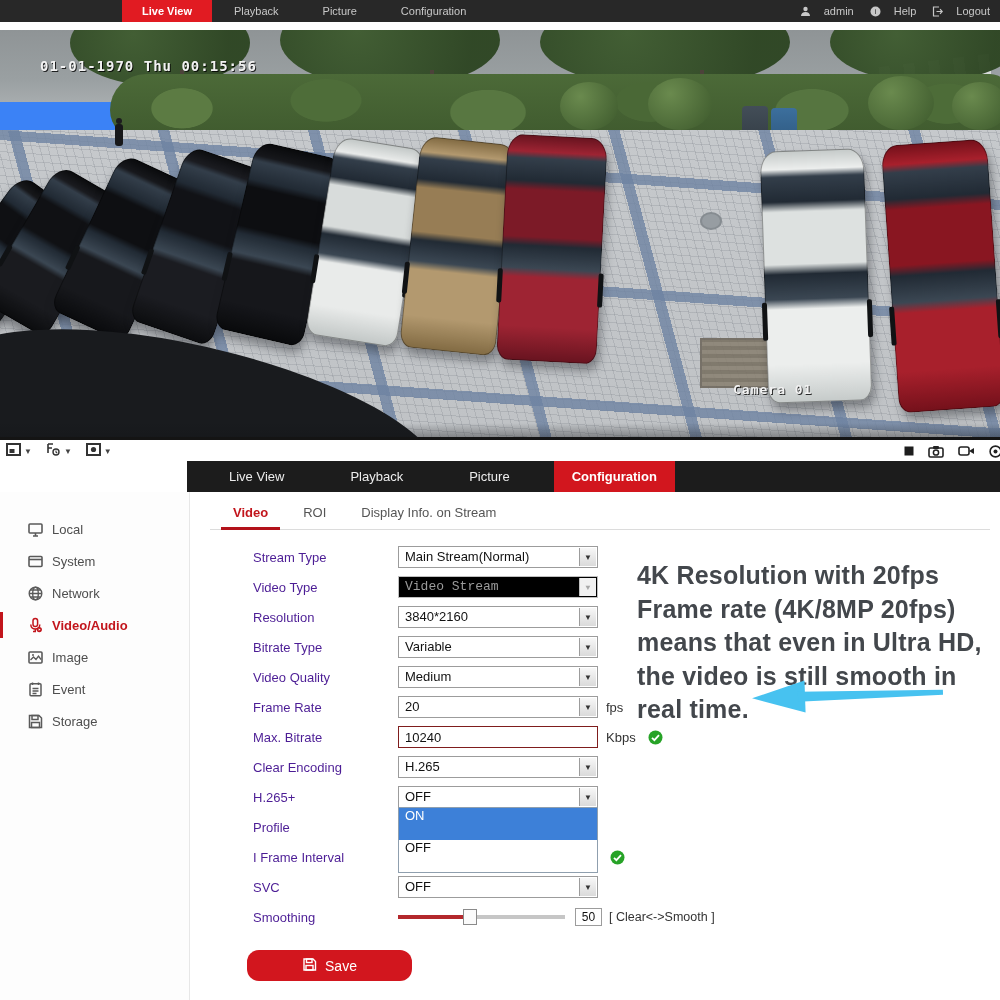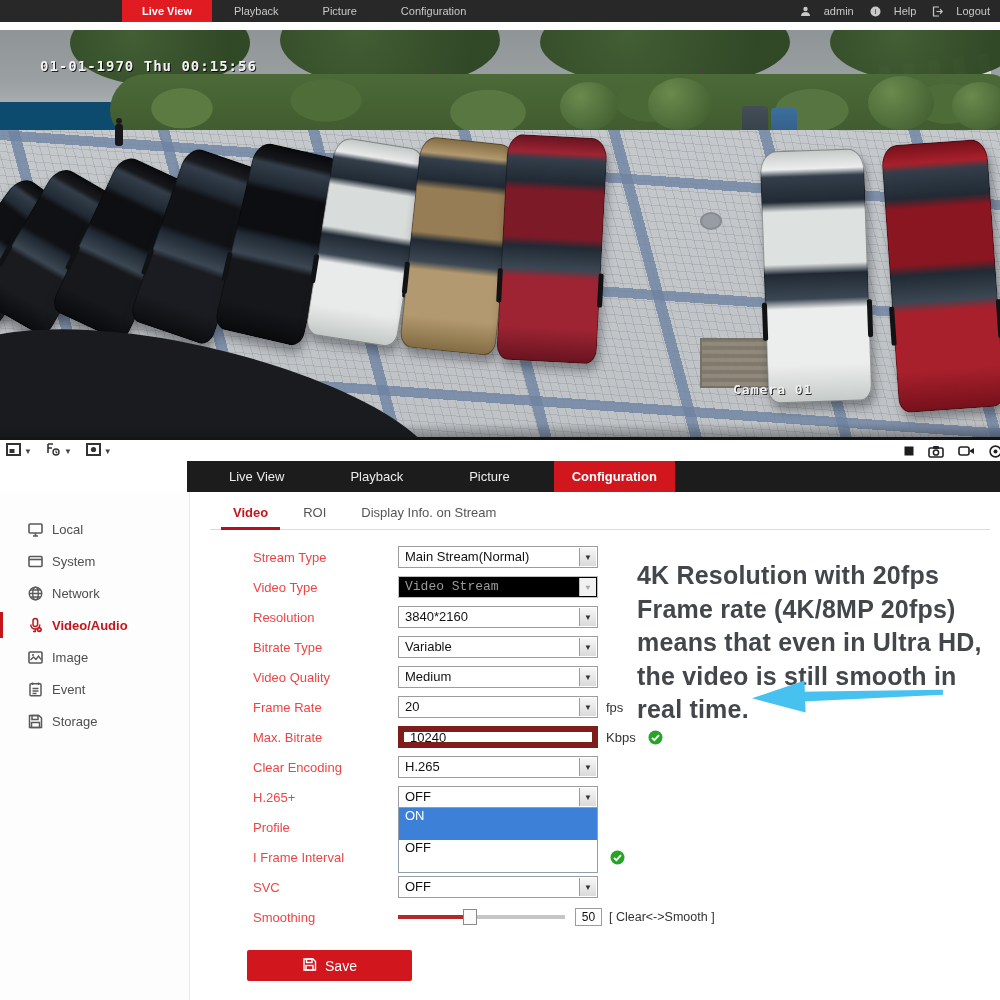--- a/index.html
+++ b/index.html
@@ -8,21 +8,21 @@
   
   .top-bar { position:absolute; left:0; top:0; width:1000px; height:22px; background:#282828; display:flex; align-items:stretch; font-size:11px; color:#c8c8c8; }
   .top-bar .spacer-l { width:122px; }
   .tb-item { display:flex; align-items:center; padding:0 22px; cursor:pointer; }
   .tb-item.active { background:#e11b22; color:#fff; font-weight:bold; padding:0 20px; }
   .tb-right { margin-left:auto; display:flex; align-items:center; gap:16px; padding-right:10px; }
   .tb-right .tb-u { display:flex; align-items:center; gap:13px; cursor:pointer; }
   .tb-right svg { display:block; }
 
   
-  .video-frame { position:absolute; left:0; top:30px; width:1000px; height:410px; background:#0c4a6e; overflow:hidden; border-bottom:3px solid #141414;padding-left:20px; }
+  .video-frame { position:absolute; left:0; top:30px; width:1000px; height:410px; background:#3b82f6; overflow:hidden; border-bottom:3px solid #141414;padding-left:20px; }
   .road-top { position:absolute; left:0; top:0; width:1000px; height:72px; background:linear-gradient(180deg,#8f9496 0%,#9aa0a2 70%,#a7acae 100%); }
   .road-right { position:absolute; right:-40px; top:-12px; width:170px; height:160px; background:#9aa0a3; transform:rotate(9deg); }
   .crosswalk { position:absolute; right:2px; top:30px; width:118px; height:34px; transform:rotate(-7deg); background:repeating-linear-gradient(90deg,#e6e9e8 0 11px, transparent 11px 25px); opacity:.8; }
   .sidewalk { position:absolute; left:150px; top:96px; width:860px; height:26px; background:#b7bbb7; transform:rotate(-1deg); }
   .path-left { position:absolute; left:-50px; top:112px; width:260px; height:76px; background:#aeb2ae; transform:rotate(-17deg); }
   .grass-left { position:absolute; left:-12px; top:176px; width:58px; height:110px; background:radial-gradient(circle at 40% 40%, #5d7e48, #48663a 75%); transform:rotate(-16deg); border-radius:30%; }
   .hedge { position:absolute; left:110px; top:44px; width:900px; height:66px; border-radius:36px 20px 18px 30px;
     background:
       radial-gradient(52px 34px at 8% 52%, #5c7b43 58%, transparent 60%),
       radial-gradient(60px 36px at 24% 40%, #4e6d39 58%, transparent 60%),
@@ -91,40 +91,40 @@
   .main { position:absolute; left:190px; top:0; width:810px; height:508px; }
   .tabs { padding:13px 0 0 43px; font-size:13px; color:#555; display:flex; }
   .tab { position:relative; cursor:pointer; }
   .tab + .tab { margin-left:35px; }
   .tab.active { color:#c2151c; font-weight:bold; }
   .tab.active::after { content:""; position:absolute; left:-12px; right:-12px; bottom:-10px; height:3px; background:#b3121a; }
   .tab-divider { height:1px; background:#dcdcdc; margin:9px 10px 0 20px; }
 
   .form { margin:12px 0 0 63px; }
   .row { height:30px; display:flex; align-items:center; position:relative; }
-  .row-label { width:145px; font-size:13px; color:#ef4444; }
+  .row-label { width:145px; font-size:13px; color:#4c1d95; }
   .select { position:relative; width:200px; height:22px; border:1px solid #9c9c9c; background:#fff; font-size:13px; color:#111; cursor:pointer; }
   .sel-text { display:block; line-height:20px; padding-left:6px; overflow:hidden; white-space:nowrap; }
   .sel-arrow { position:absolute; right:1px; top:1px; bottom:1px; width:17px; background:linear-gradient(#f7f7f7,#dadada); border-left:1px solid #9c9c9c; display:flex; align-items:center; justify-content:center; font-size:8px; color:#333; }
   .select.disabled { border-color:#c0c0c0; color:#9b9b9b; background:#000000; cursor:default;font-family:Liberation Mono, monospace; }
   .select.disabled .sel-arrow { background:#f1f1f1; color:#a8a8a8; border-left-color:#c0c0c0; }
-  .text-input { width:200px; height:22px; border:6px solid #7f1d1d; font-size:13px; padding-left:6px; color:#111; font-family:"Liberation Sans", sans-serif; }
+  .text-input { width:200px; height:22px; border:1px solid #7f1d1d; font-size:13px; padding-left:6px; color:#111; font-family:"Liberation Sans", sans-serif; }
   .unit { margin-left:8px; font-size:13px; color:#333; }
   .check { margin-left:12px; display:flex; }
   .dd-wrap { position:relative; }
   .dd-list { position:absolute; left:0; top:21px; width:200px; background:#fff; border:1px solid #8f9fae; z-index:9; }
   .dd-option { height:32px; line-height:16px; font-size:13px; padding-left:6px; color:#111; cursor:pointer; }
   .dd-option.highlight { background:#3d80d8; color:#fff; }
   .slider { display:flex; align-items:center; }
   .slider-track { position:relative; width:167px; height:4px; background:#c6c6c6; margin-right:10px; }
   .slider-fill { width:43%; height:100%; background:#b3282c; }
   .slider-handle { position:absolute; left:calc(43% - 7px); top:-6px; width:14px; height:16px; background:#fafafa; border:1px solid #8a8a8a; cursor:pointer; }
   .slider-val { width:27px; height:18px; border:1px solid #9c9c9c; font-size:12px; text-align:center; line-height:16px; margin-right:7px; color:#111; }
   .slider-hint { font-size:12.5px; color:#333; }
-  .save-btn { margin:18px 0 0 57px; width:165px; height:31px; background:#d2161e; border:none; border-radius:2px; color:#fff; font-size:14px; font-family:"Liberation Sans", sans-serif; display:flex; align-items:center; justify-content:center; gap:8px; cursor:pointer; }
+  .save-btn { margin:18px 0 0 57px; width:165px; height:31px; background:#d2161e; border:none; border-radius:12px; color:#fff; font-size:14px; font-family:"Liberation Sans", sans-serif; display:flex; align-items:center; justify-content:center; gap:8px; cursor:pointer; }
 
   
   .annotation { position:absolute; left:637px; top:559px; width:360px; font-size:25px; line-height:33.6px; font-weight:bold; color:#43474c; letter-spacing:.2px; }
   .arrow-svg { position:absolute; left:750px; top:676px; transform:rotate(-2deg); }
 </style>
 </head>
 <body>
 
 <div class="top-bar">
   <div class="spacer-l"></div>

